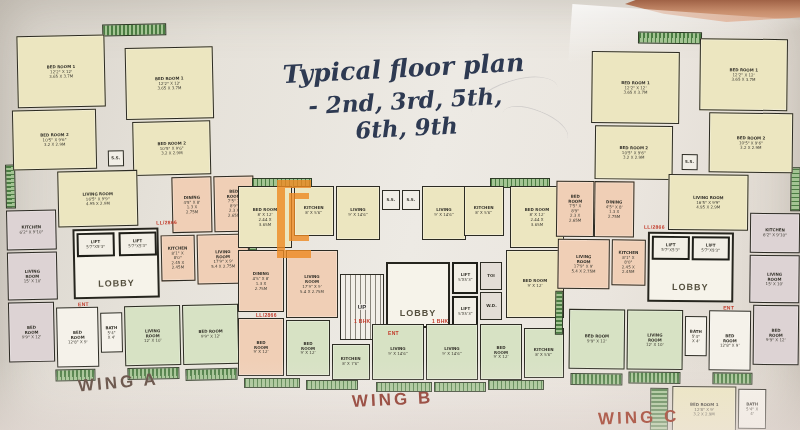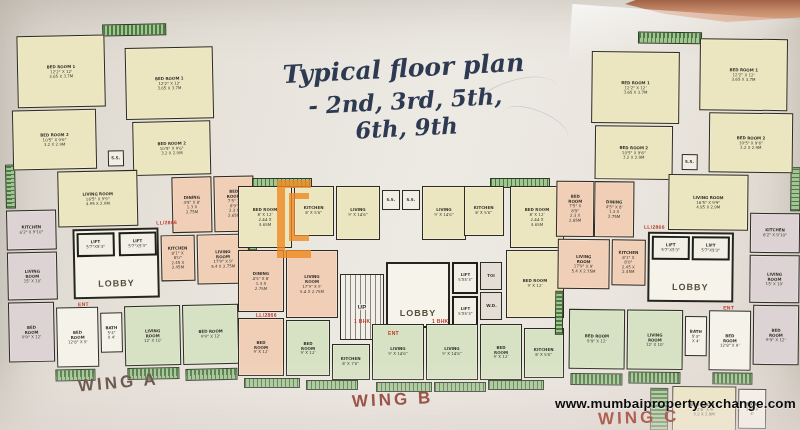--- a/index.html
+++ b/index.html
@@ -318,14 +318,13 @@
 
   <div class="watermark">
     <div class="wm-bracket"></div>
     <div class="wm-text">
     </div>
   </div>
 
   <div class="winglabel wl-a">WING A</div>
   <div class="winglabel wl-b">WING B</div>
   <div class="winglabel wl-c">WING C</div>
-  <div class="site">www.mumbaipropertyexchange.com</div>
 </div>
 
 </body></html>

